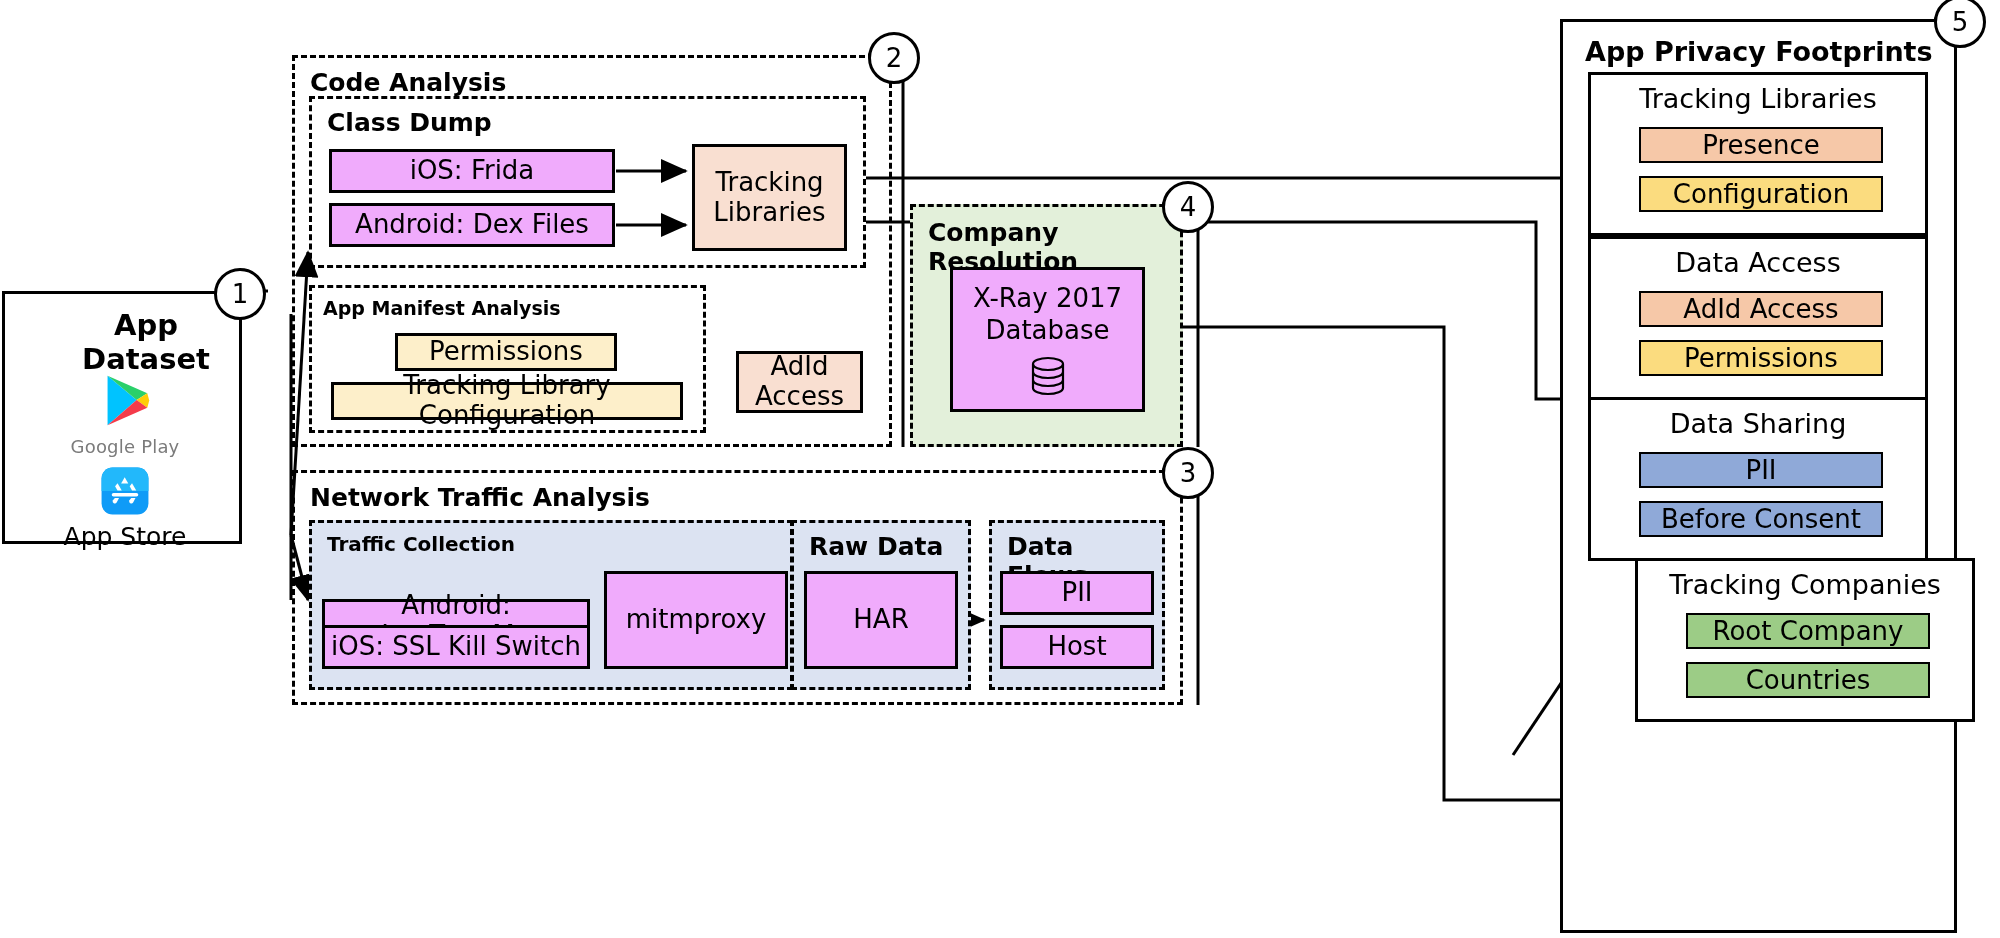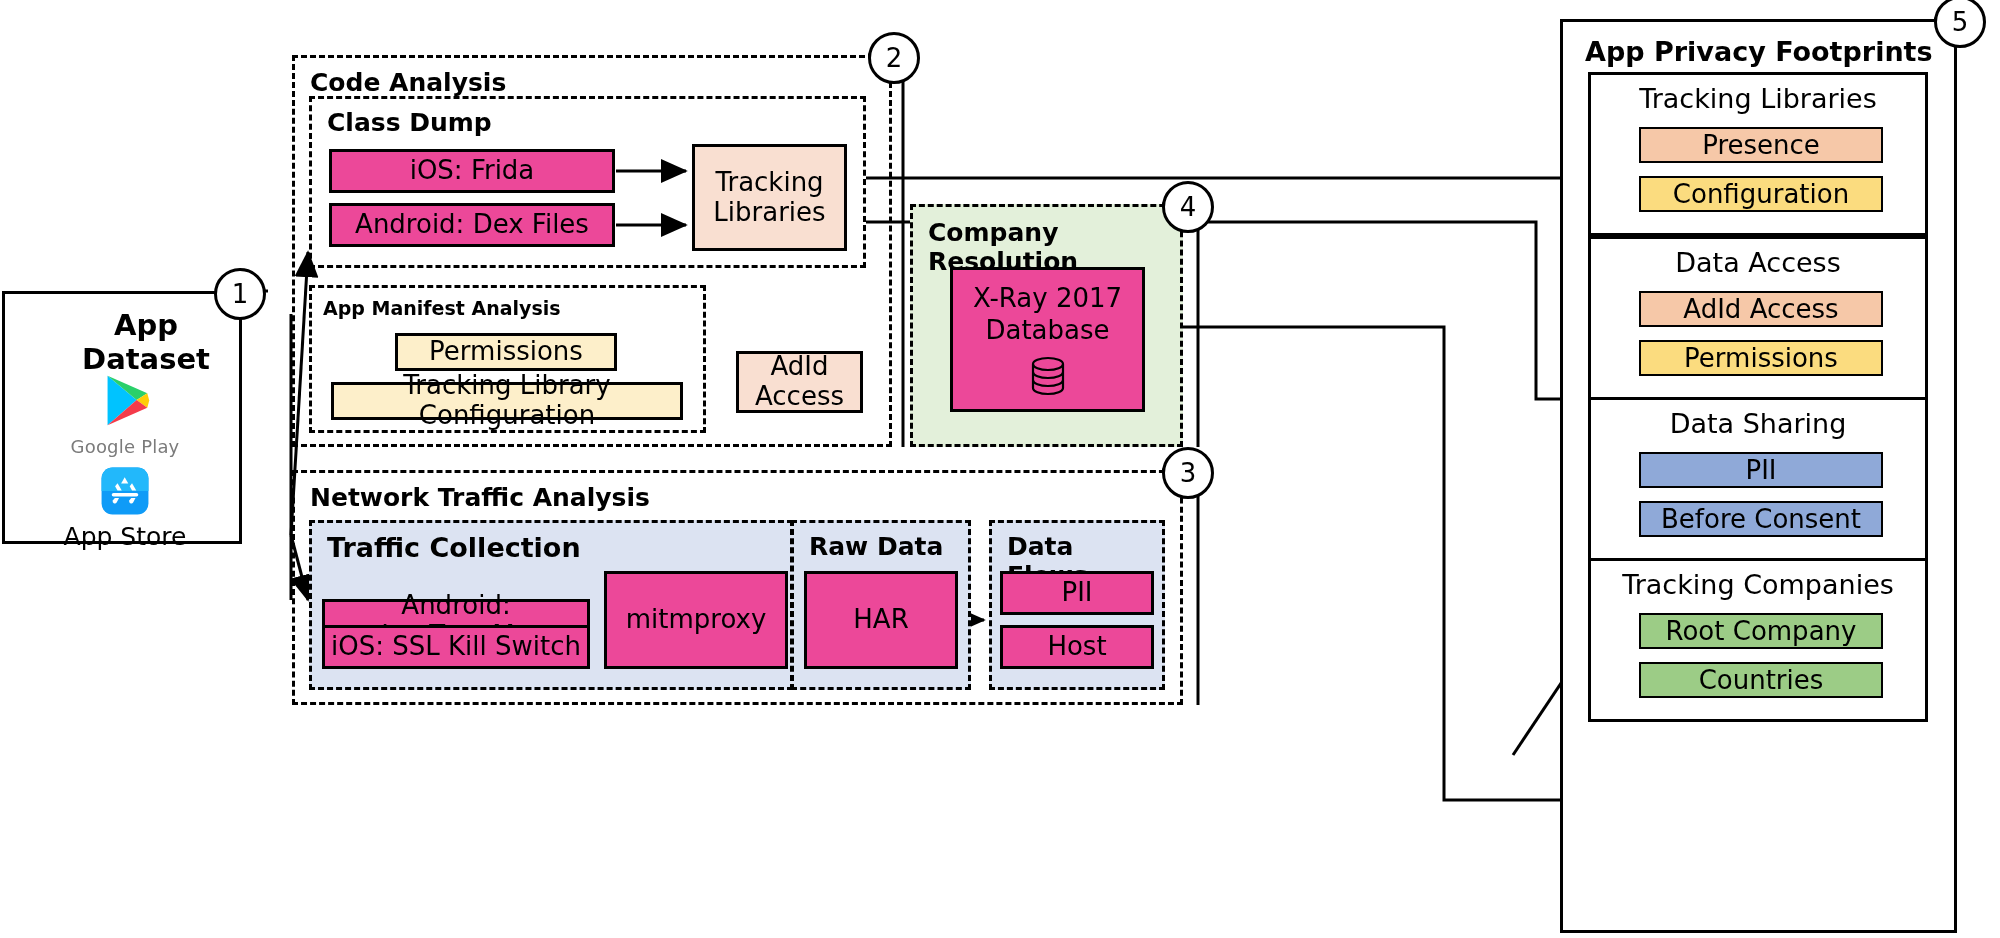--- a/index.html
+++ b/index.html
@@ -29,21 +29,21 @@
   .store.as{top:172px;}
   .gp-lbl{font-size:18px;color:#7b7b7b;letter-spacing:.2px;}
 
   
   #code-analysis{left:292px;top:55px;width:600px;height:392px;z-index:10;}
   #code-analysis>.cap{position:absolute;left:15px;top:10px;font-size:25px;}
 
   #class-dump{left:309px;top:96px;width:557px;height:172px;z-index:11;}
   #class-dump>.cap{position:absolute;left:15px;top:9px;font-size:25px;}
 
-  .wbox{position:absolute;border:3px solid #000;background:#ec4899;box-sizing:border-box;
+  .wbox{position:absolute;border:3px solid #000;background:#f0abfc;box-sizing:border-box;
         display:flex;align-items:center;justify-content:center;text-align:center;
         font-size:26px;color:#000;line-height:1.15;}
 
   #ios-frida{left:329px;top:149px;width:286px;height:44px;z-index:12;}
   #android-dex{left:329px;top:203px;width:286px;height:44px;z-index:12;}
   #trk-lib-orange{left:692px;top:144px;width:155px;height:107px;background:#f9dfd1;z-index:12;}
 
   #manifest{left:309px;top:285px;width:397px;height:148px;z-index:11;}
   #manifest>.cap{position:absolute;left:11px;top:9px;font-size:19px;}
   #permissions-tag{left:395px;top:333px;width:222px;height:38px;background:#fdefca;z-index:12;}
@@ -55,21 +55,21 @@
   #company-res>.cap{position:absolute;left:15px;top:11px;font-size:25px;}
   #xray-db{left:950px;top:267px;width:195px;height:145px;z-index:12;flex-direction:column;}
   #xray-db .t{font-size:26px;line-height:1.2;}
   .db-ico{margin-top:10px;}
 
   
   #net-analysis{left:292px;top:470px;width:891px;height:235px;z-index:10;}
   #net-analysis>.cap{position:absolute;left:15px;top:10px;font-size:25px;}
 
   #traffic-collection{left:309px;top:520px;width:484px;height:170px;background:#dce3f2;z-index:11;}
-  #traffic-collection>.cap{position:absolute;left:15px;top:9px;font-size:27px;}
+  #traffic-collection>.cap{position:absolute;left:15px;top:9px;font-size:20px;}
   #jtm{left:322px;top:571px;width:268px;height:44px;z-index:12;margin-top:28px;}
   #sslkill{left:322px;top:625px;width:268px;height:44px;z-index:12;}
   #mitmproxy{left:604px;top:571px;width:184px;height:98px;z-index:12;}
 
   #raw-data{left:791px;top:520px;width:180px;height:170px;background:#dce3f2;z-index:11;}
   #raw-data>.cap{position:absolute;left:15px;top:9px;font-size:25px;}
   #har{left:804px;top:571px;width:154px;height:98px;z-index:12;}
 
   #data-flows{left:989px;top:520px;width:176px;height:170px;background:#dce3f2;z-index:11;}
   #data-flows>.cap{position:absolute;left:15px;top:9px;font-size:25px;}
@@ -82,21 +82,21 @@
 
   .fp-card{position:absolute;left:1588px;width:340px;border:3px solid #000;background:#fff;
            box-sizing:border-box;z-index:11;}
   .fp-card .ct{font-size:27px;text-align:center;margin-top:8px;color:#000;}
   .fp-tag{position:absolute;left:48px;width:244px;height:36px;border:2px solid #000;
           box-sizing:border-box;display:flex;align-items:center;justify-content:center;
           font-size:26px;color:#000;}
   #card-tracking-libraries{top:72px;height:164px;}
   #card-data-access{top:236px;height:164px;}
   #card-data-sharing{top:397px;height:164px;}
-  #card-tracking-companies{top:558px;height:164px;}
+  #card-tracking-companies{top:558px;height:164px;margin-left:47px;}
   .tagA{top:52px;} .tagB{top:101px;}
 </style>
 </head>
 <body>
 
 <div id="stage">
 
   <svg id="links" viewBox="0 0 2000 938" xmlns="http://www.w3.org/2000/svg">
     <defs>
       <marker id="ah" markerWidth="9" markerHeight="8" refX="8.4" refY="4" orient="auto" markerUnits="strokeWidth">

